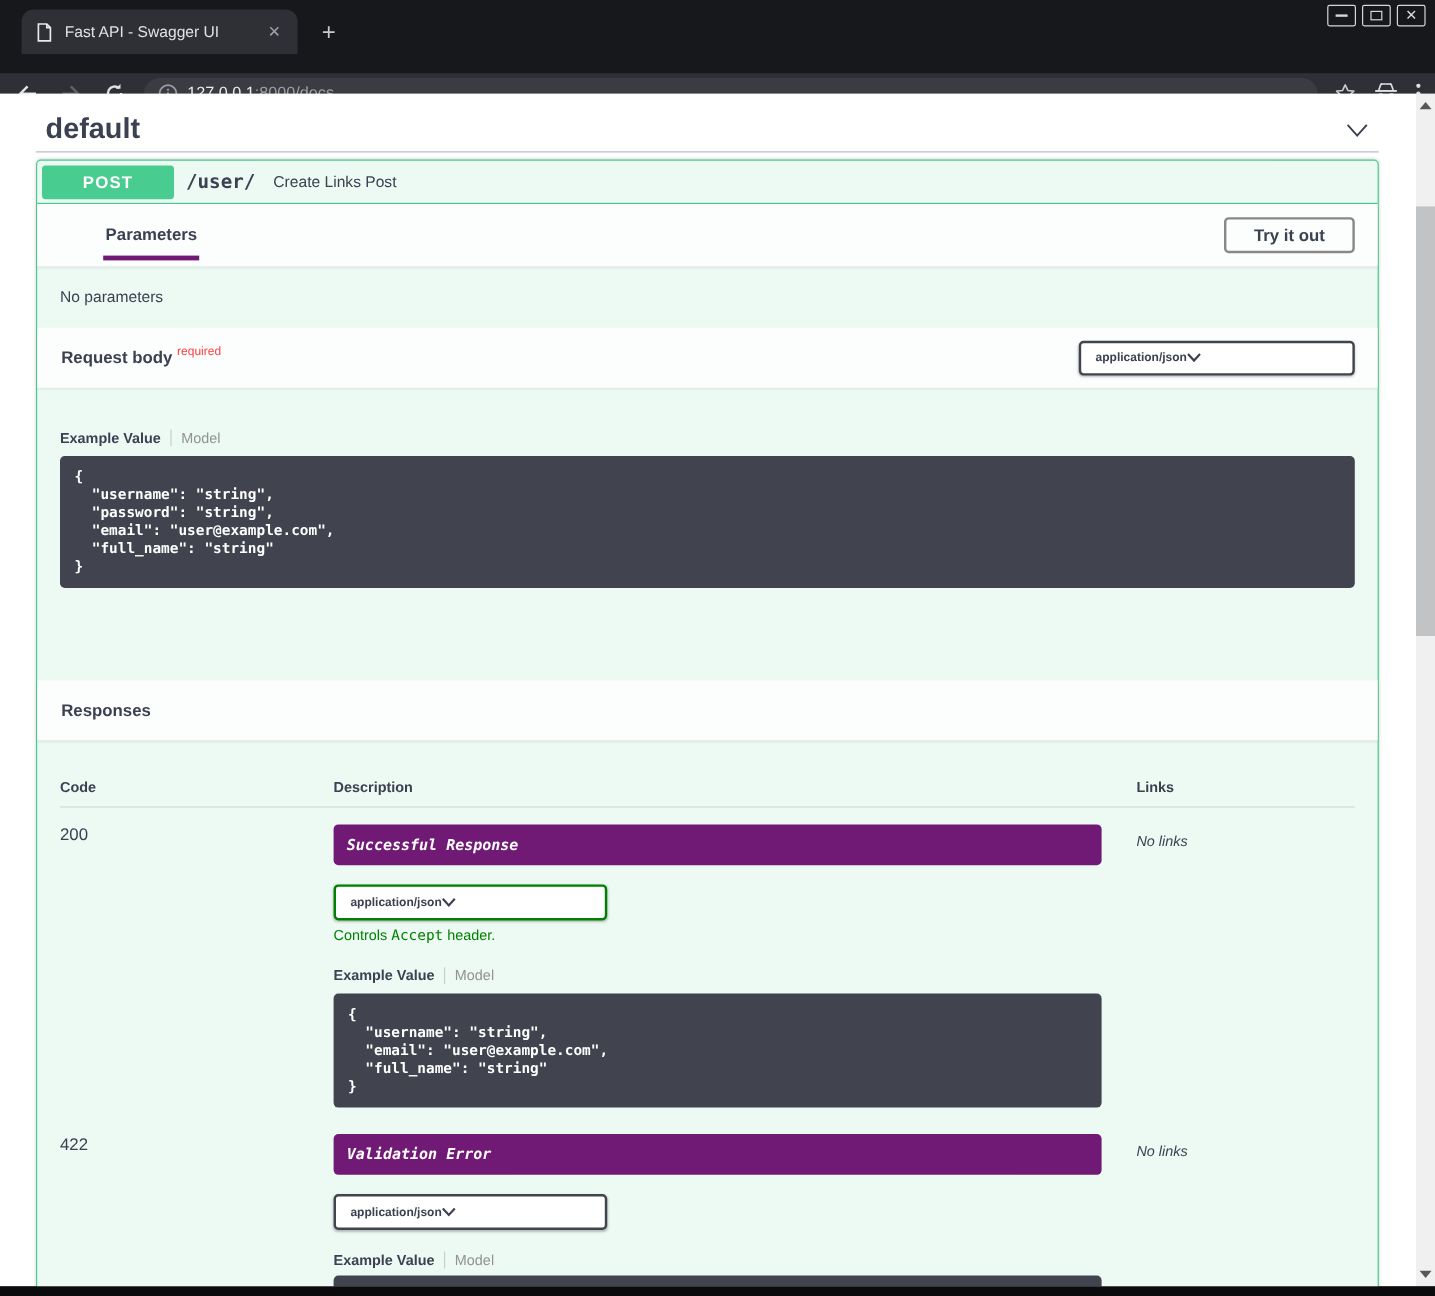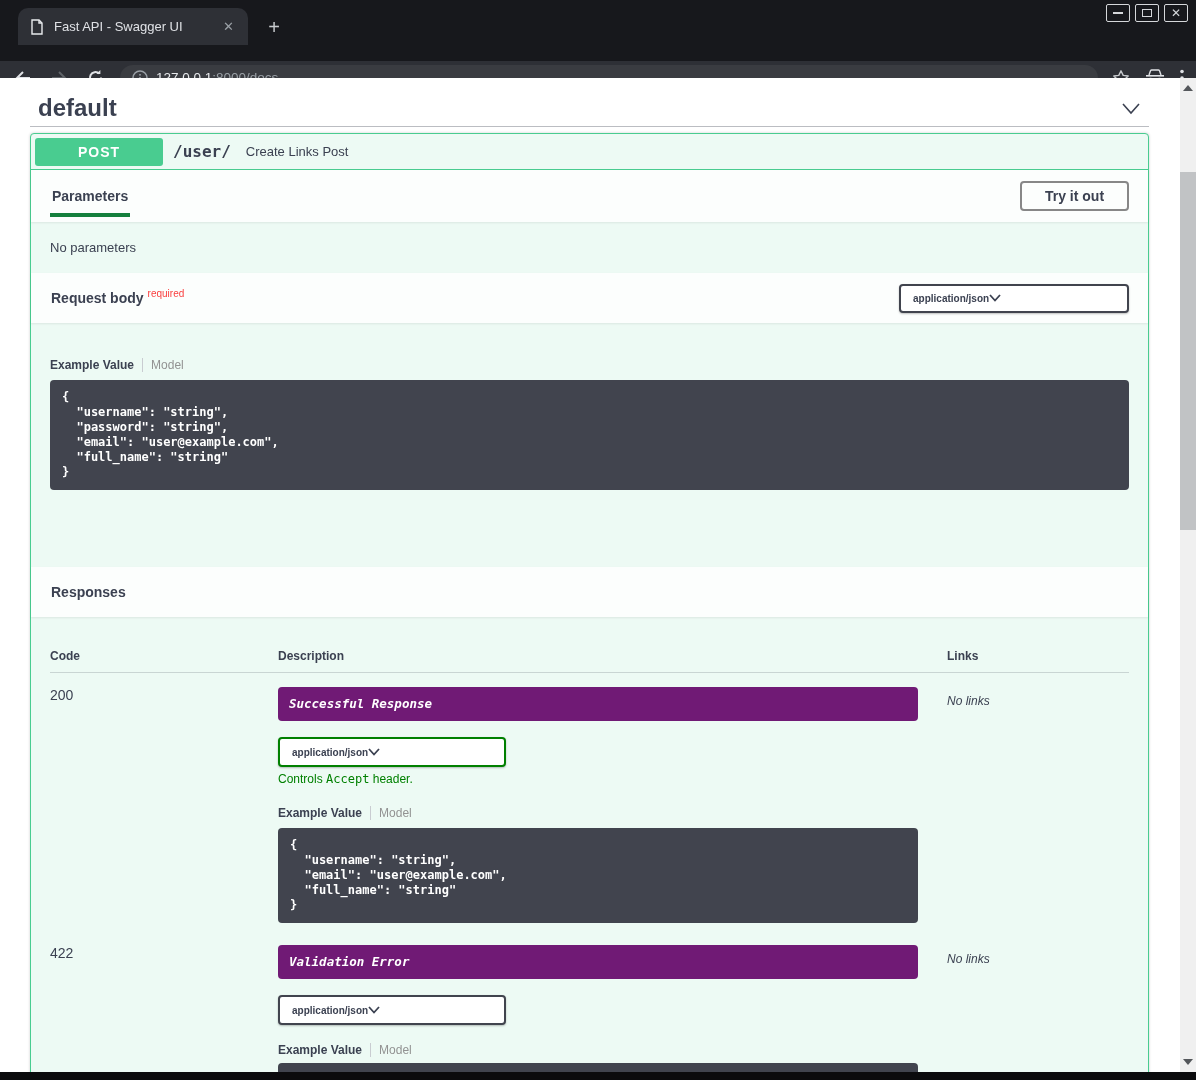--- a/index.html
+++ b/index.html
@@ -41,31 +41,31 @@
 
   .section-title-row { display:flex; justify-content:space-between; align-items:center;
                        padding:12px 8px 0 8px; height:49px; border-bottom:1px solid rgba(59,65,81,.35); }
   .section-title { font-size:24px; font-weight:700; color:#3b4151; }
 
   .opblock { margin-top:6px; background:#edfaf4; border:1px solid #49cc90; border-radius:4px;
              box-shadow:0 0 3px rgba(0,0,0,.19); }
   .opblock-summary { height:36px; display:flex; align-items:center; padding:0 10px 0 4px;
                      border-bottom:1px solid #49cc90; }
   .method-badge { background:#49cc90; color:#fff; font-weight:700; font-size:14px;
-                  letter-spacing:1px; border-radius:3px; width:128px; height:28px; line-height:28px;
+                  letter-spacing:1px; border-radius:3px; width:110px; height:28px; line-height:28px;
                   text-align:center; }
   .endpoint-path { font-family:"DejaVu Sans Mono","Liberation Mono",monospace; font-weight:700;
                    font-size:16px; color:#3b4151; margin-left:10px; }
   .endpoint-summary { font-size:13px; color:#3b4151; margin-left:15px; }
 
   .sec-header { background:rgba(255,255,255,.8); display:flex; justify-content:space-between;
                 box-shadow:0 1px 2px rgba(0,0,0,.08); padding:0 19px; }
   .sec-header.params { height:52px; }
   .sec-header.h50 { height:50px; align-items:center;padding-left:20px; }
-  .param-tab { align-self:flex-start; padding:17px 2px 8px 2px; border-bottom:4px solid #15803d; }
+  .param-tab { align-self:flex-start; padding:17px 2px 8px 2px; border-bottom:4px solid #701a75;margin-left:36px; }
   .param-tab span { font-size:14px; font-weight:700; color:#3b4151; }
   .tryout-btn { align-self:center; width:109px; height:30px; border:2px solid #878787;
                 border-radius:4px; background:transparent; font-size:14px; font-weight:700;
                 color:#3b4151; font-family:"Liberation Sans",sans-serif; }
   .no-params { padding:18px 19px; font-size:13px; color:#3b4151; }
 
   .rb-label { font-size:14px; font-weight:700; color:#3b4151; }
   .rb-required { font-size:10px; color:#f93e3e; vertical-align:super; margin-left:4px; }
 
   .mselect { width:230px; height:29px; background:#fff; border:2px solid #41444e; border-radius:4px;

